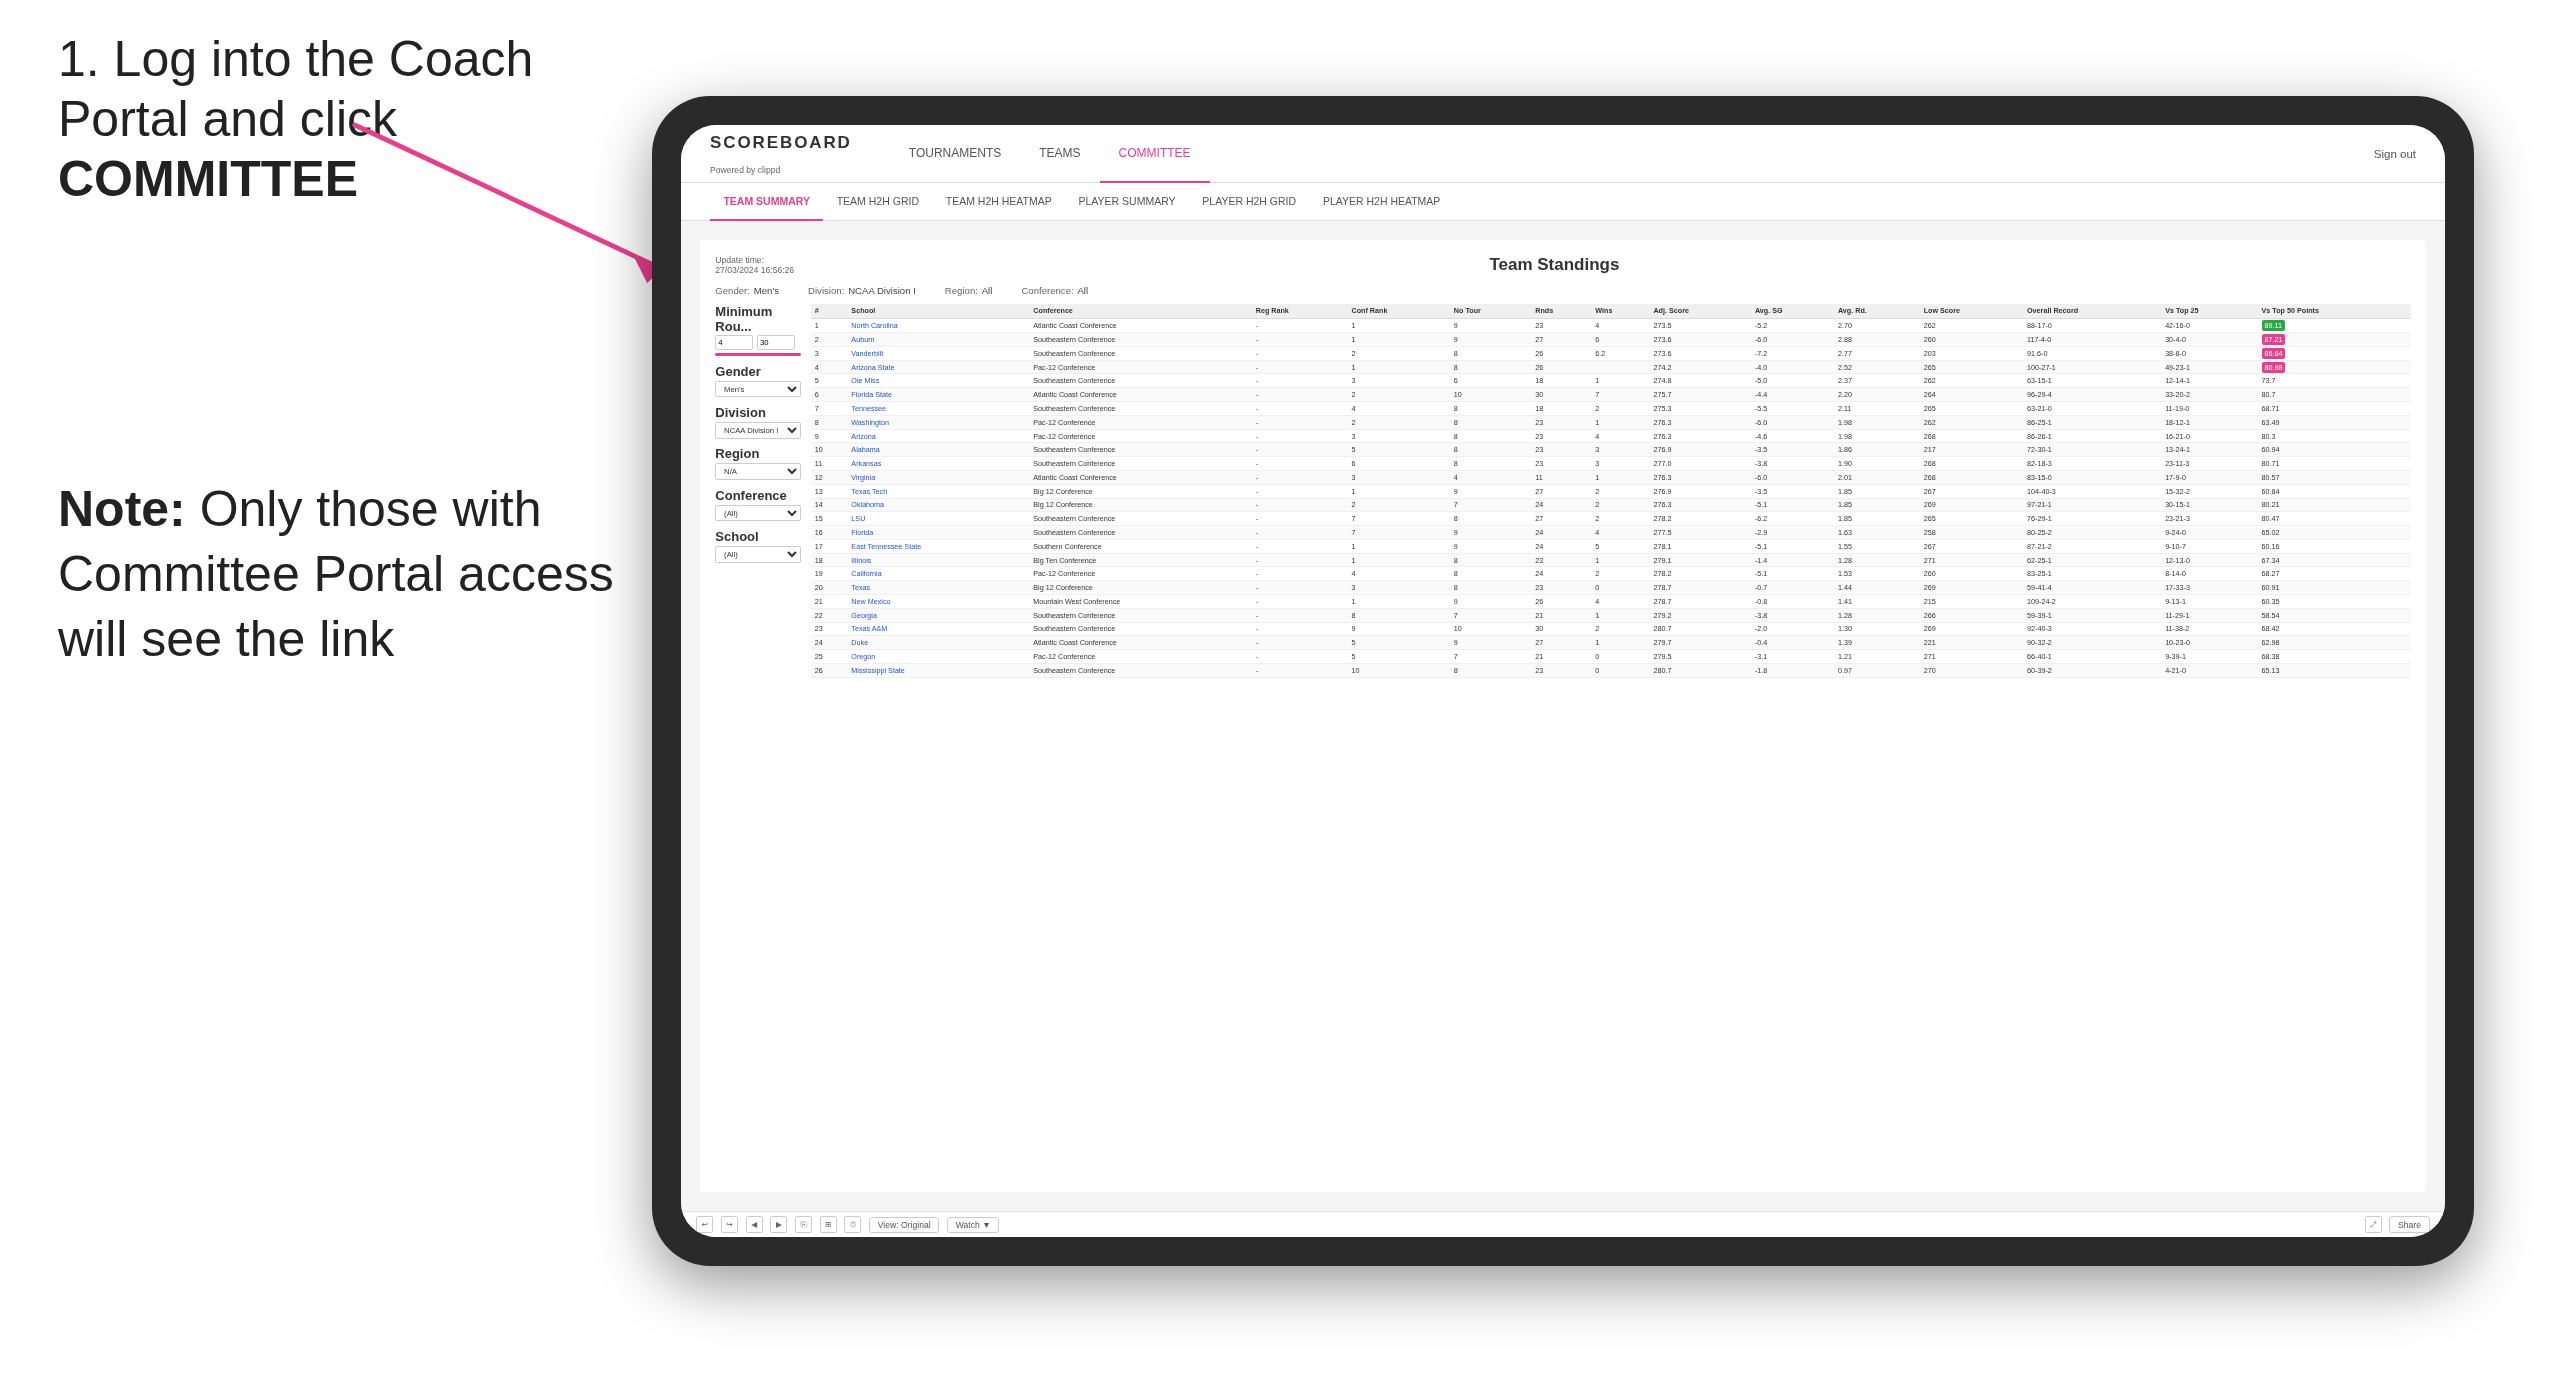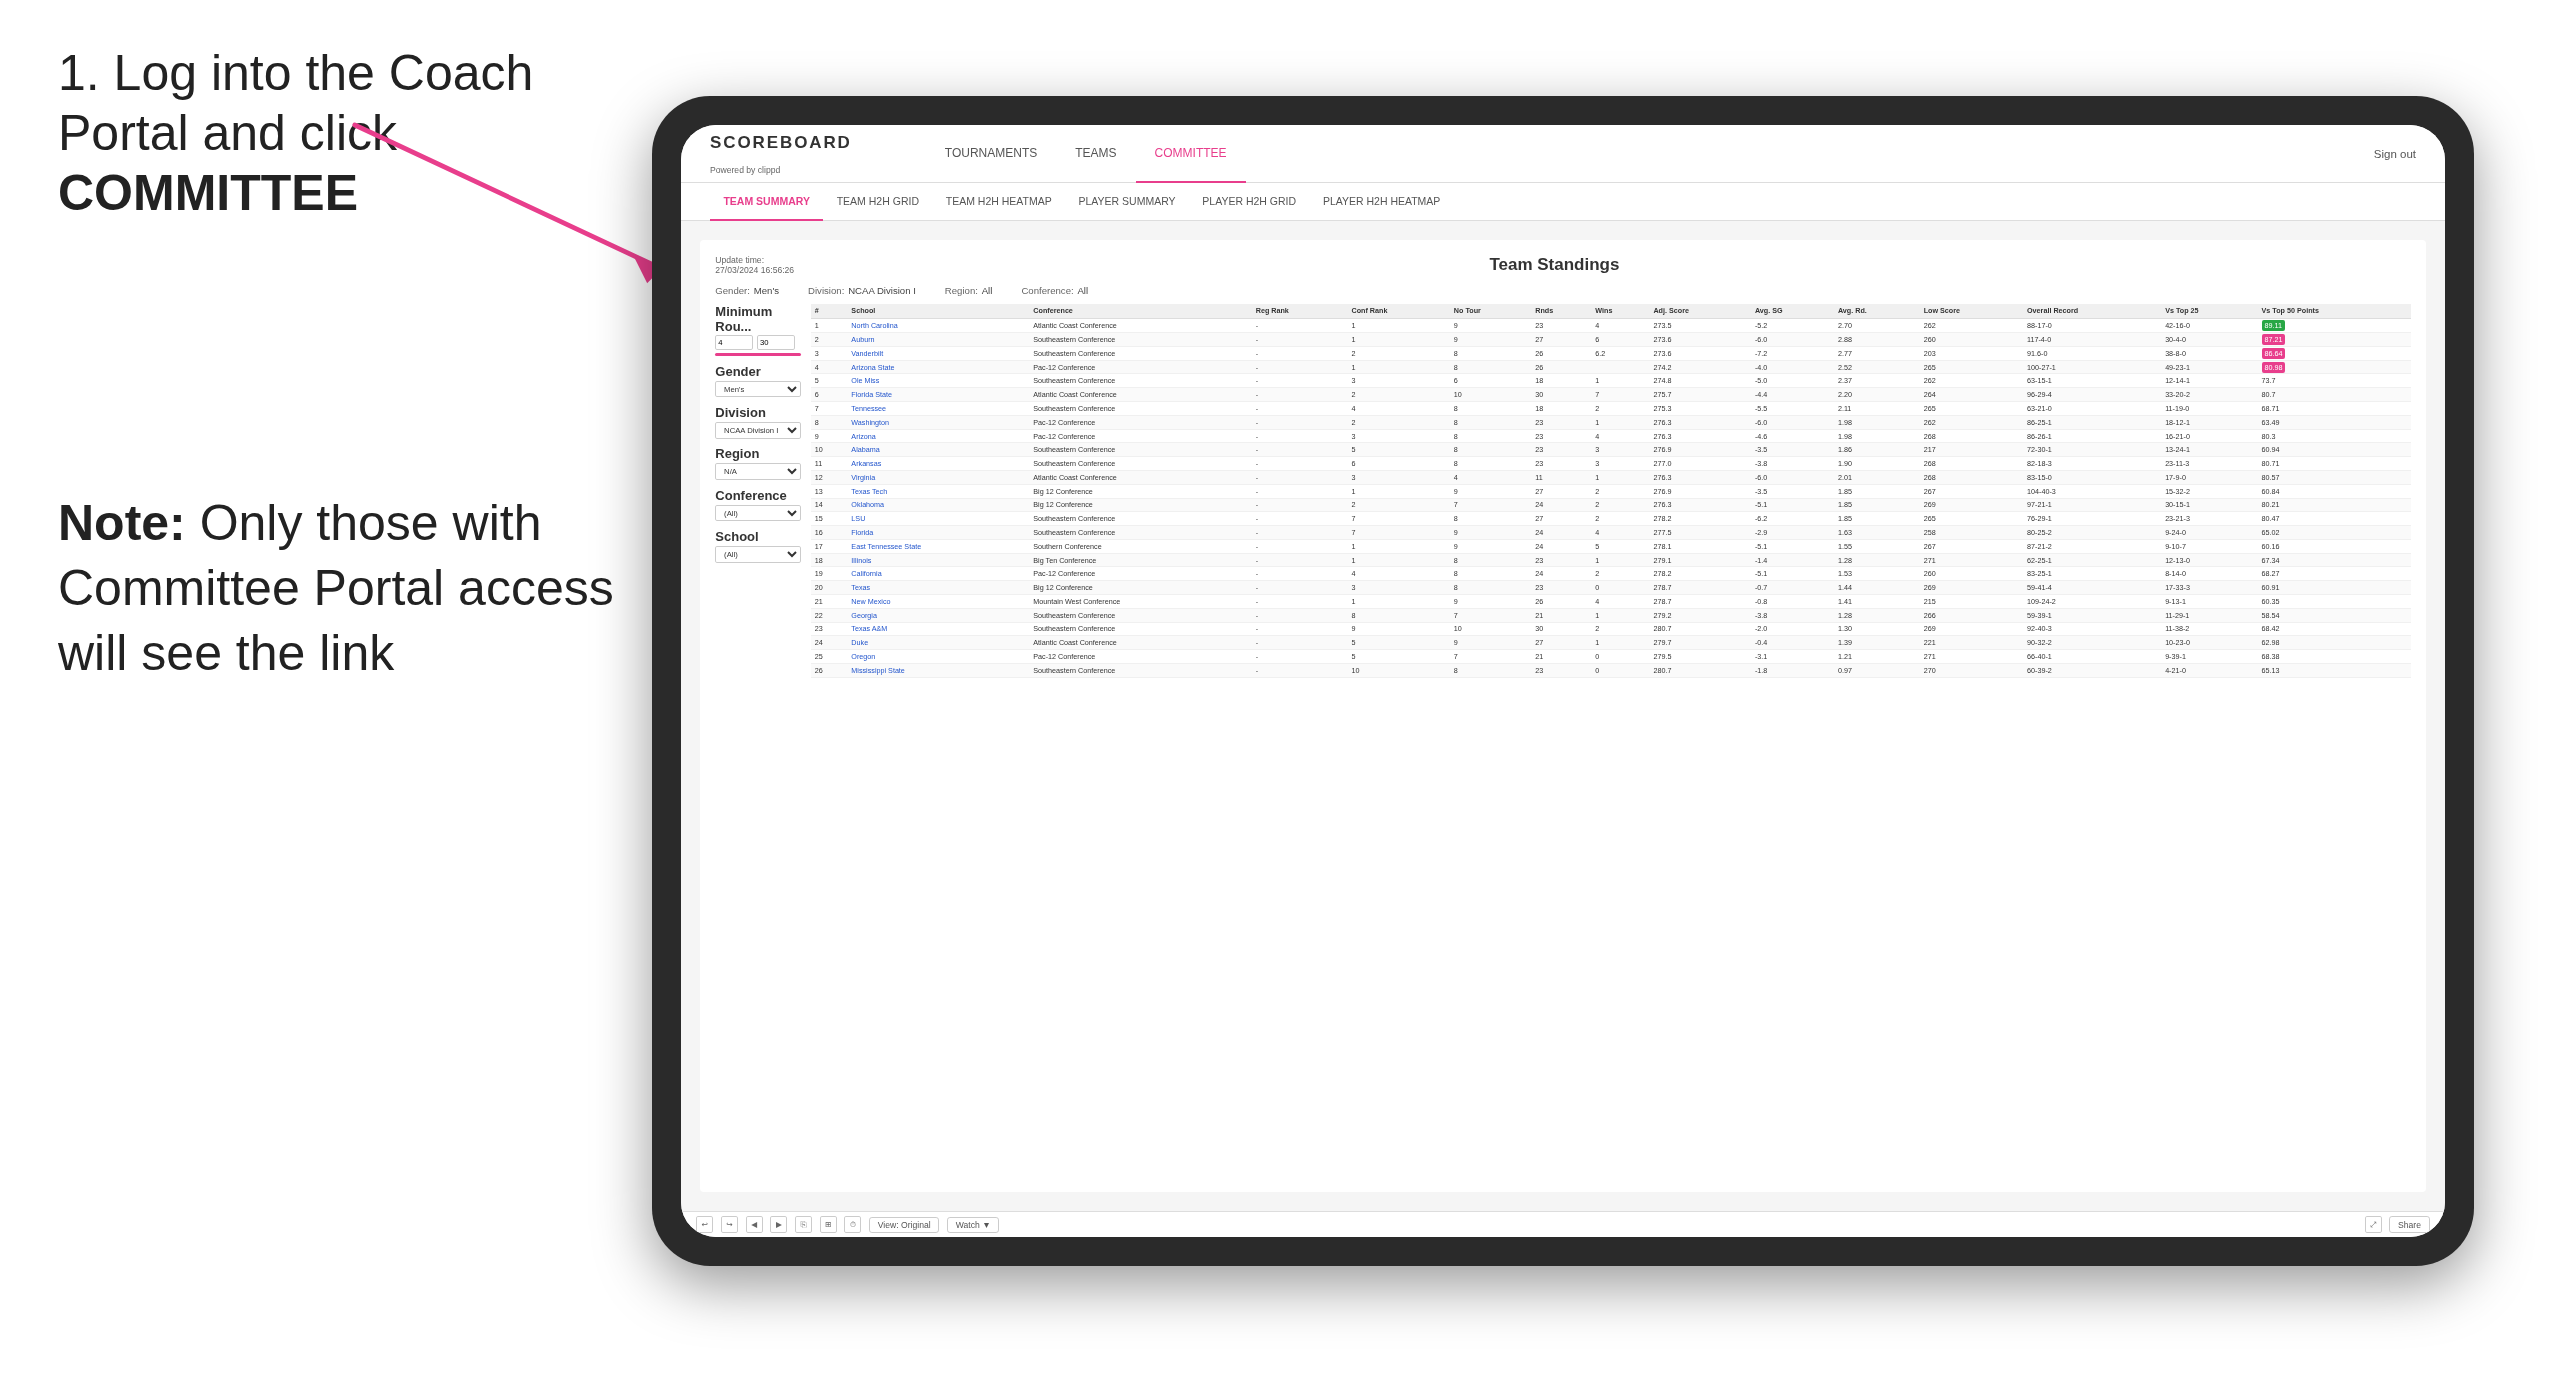--- a/index.html
+++ b/index.html
@@ -8,21 +8,21 @@
       font-family: -apple-system, BlinkMacSystemFont, 'Segoe UI', Helvetica, Arial, sans-serif;
       width: 2576px;
       height: 1386px;
       overflow: hidden;
       position: relative;
     }
 
     
     .instruction-area {
       position: absolute;
-      top: 43px;
+      top: 29px;
       left: 58px;
       width: 556px;
     }
 
     .step-text {
       font-size: 50px;
       color: #222;
       line-height: 1.2;
       margin-bottom: 19px;
     }
@@ -75,21 +75,20 @@
 
     
     .app-header {
       background: #ffffff;
       border-bottom: 1px solid #ddd;
       padding: 0 29px;
       display: flex;
       align-items: center;
       height: 58px;
       flex-shrink: 0;
-      gap: 36px;
     }
 
     .logo-area {
       display: flex;
       flex-direction: column;
       margin-right: 38px;
     }
 
     .logo-title {
       font-size: 17px;

